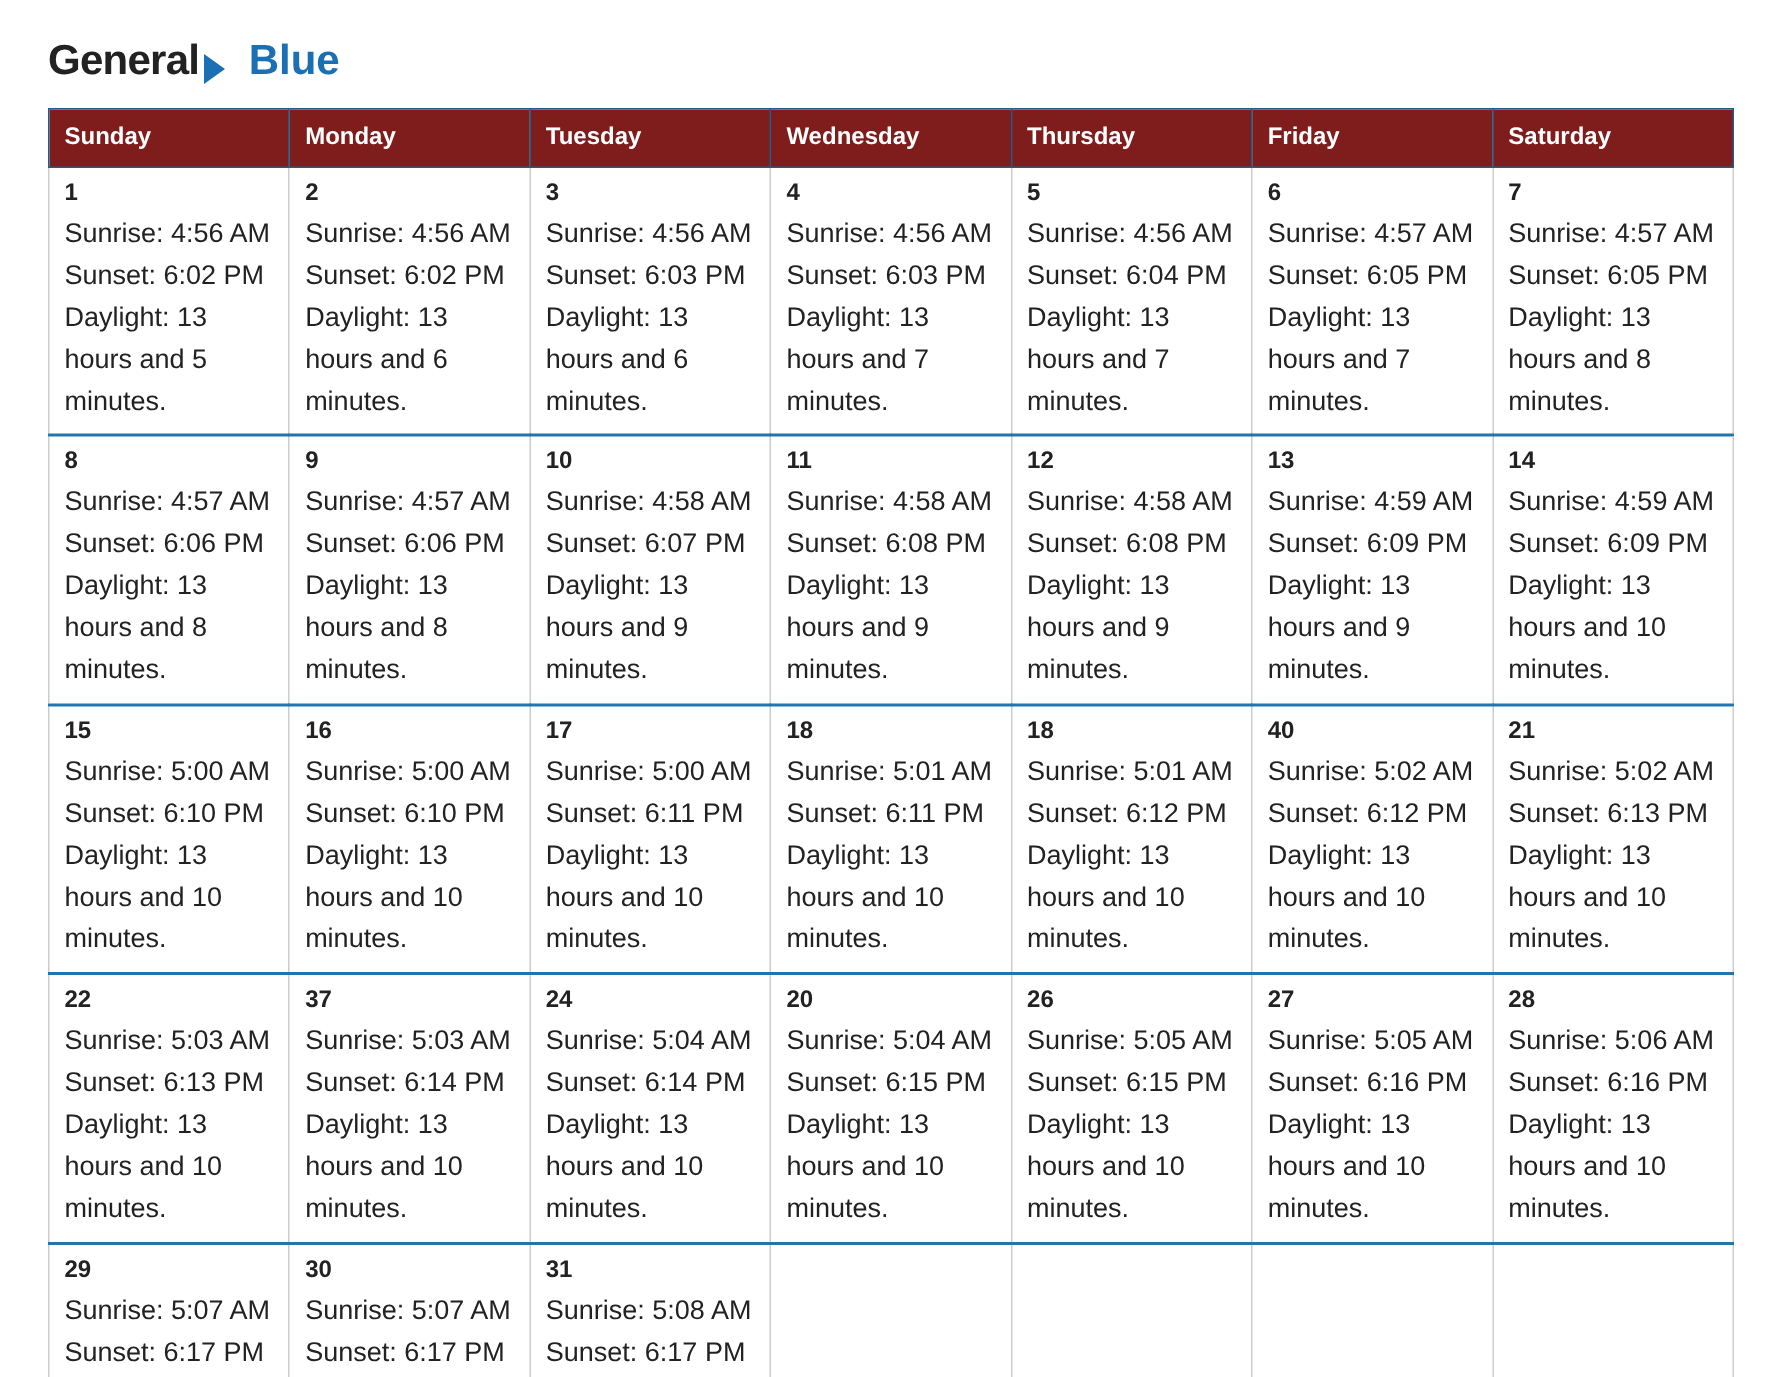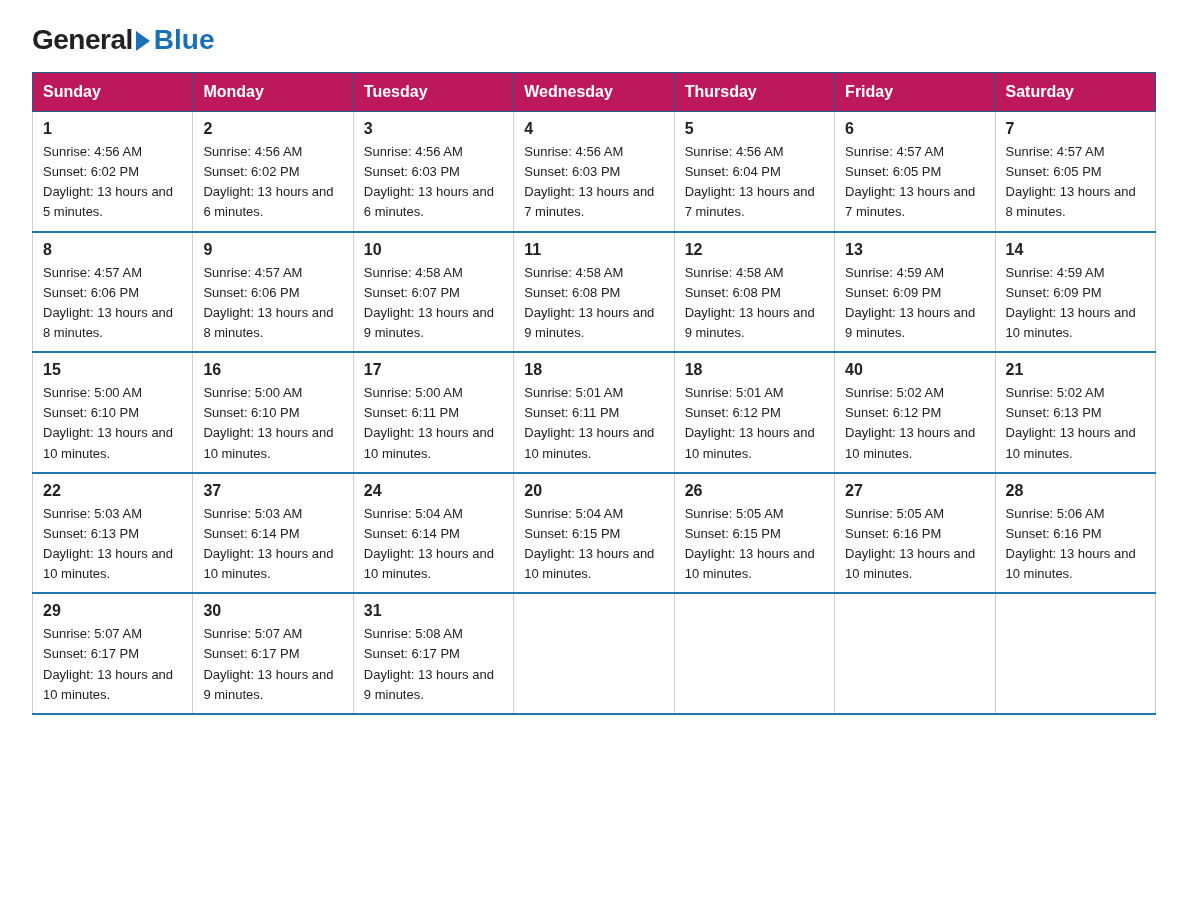--- a/index.html
+++ b/index.html
@@ -16,42 +16,42 @@
       align-items: flex-start;
       margin-bottom: 18px;
     }
     .logo {
       display: flex;
       flex-direction: column;
       align-items: flex-start;
     }
     .logo-top {
       display: flex;
-      align-items: center;
+      align-items: flex-end;
     }
     .logo-general {
       font-size: 28px;
       font-weight: bold;
       color: #222;
       letter-spacing: -0.5px;
     }
     .logo-triangle {
       width: 0;
       height: 0;
       border-left: 14px solid #1a6fb5;
       border-top: 10px solid transparent;
       border-bottom: 10px solid transparent;
       margin-left: 3px;
       margin-top: 2px;
     }
     .logo-blue {
       font-size: 28px;
       font-weight: bold;
       color: #1a6fb5;
-      margin-left: 4px;
+      margin-left: 16px;
     }
     .logo-tagline {
       font-size: 13px;
       color: #1a6fb5;
       margin-top: -2px;
       margin-left: 2px;
     }
     .title-block {
       text-align: right;
     }
@@ -65,21 +65,21 @@
       font-size: 22px;
       color: #444;
       margin-top: 4px;
     }
     table {
       width: 100%;
       border-collapse: collapse;
       table-layout: fixed;
     }
     thead tr {
-      background-color: #be185d;
+      background-color: #7f1d1d;
       padding-left: 36px;
     }
     thead th {
       color: #fff;
       font-size: 16px;
       font-weight: 600;
       padding: 10px 10px;
       text-align: left;
       border: 1px solid #1a5f8a;
     }
@@ -96,21 +96,21 @@
       border-bottom: 2px solid #2176ae;
     }
     .day-num {
       font-size: 16px;
       font-weight: 600;
       color: #222;
       display: block;
       margin-bottom: 4px;
     }
     .day-info {
-      font-size: 13px;
+      font-size: 18px;
       line-height: 1.55;
       color: #222;
       margin-top: 32px;
     }
     .empty-cell {
       background: #fff;
     }
   </style>
 </head>
 <body>

